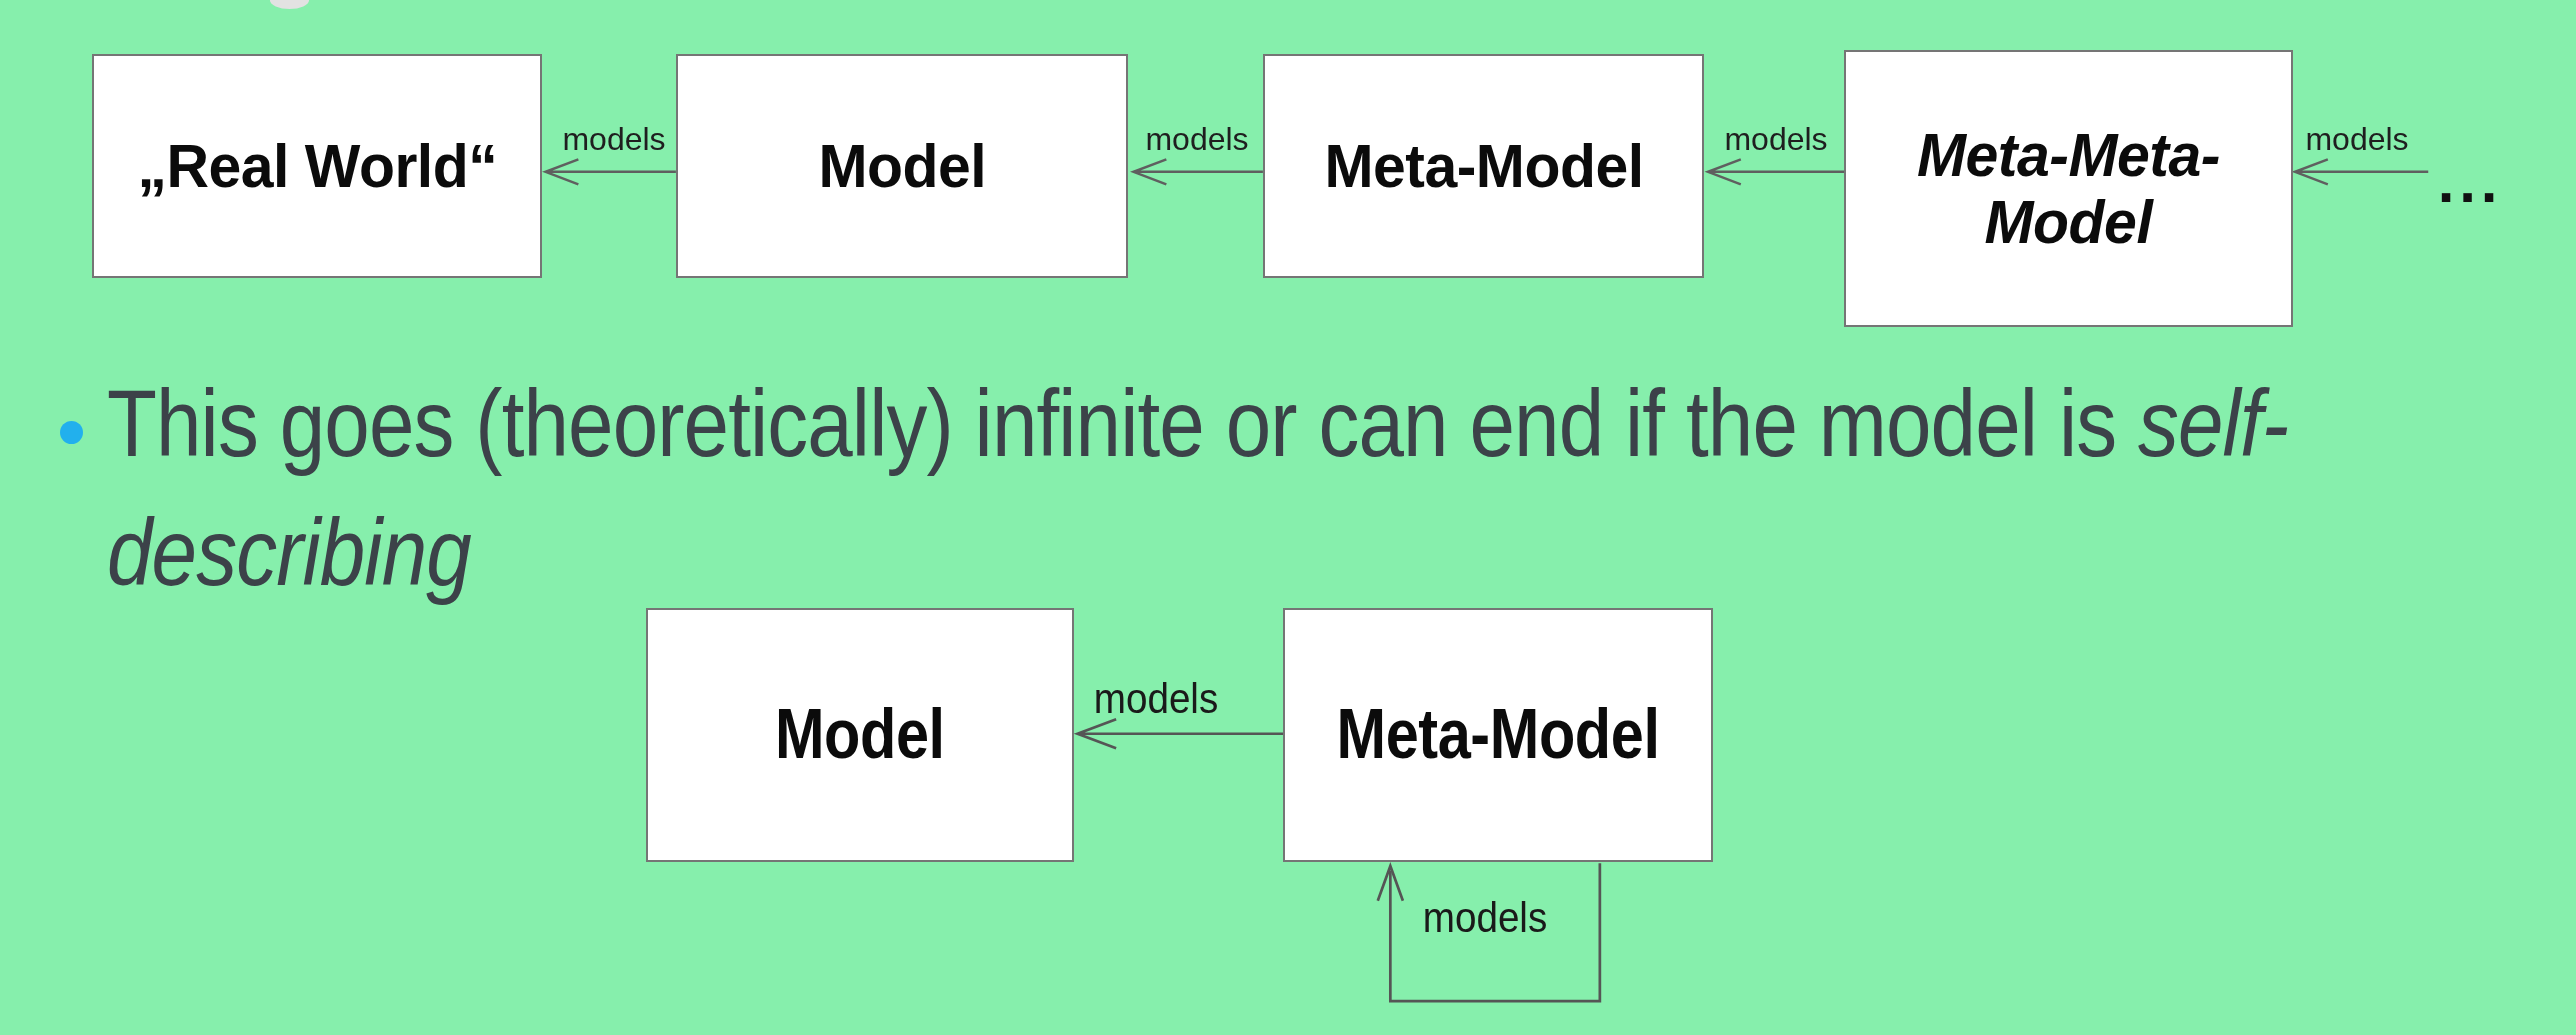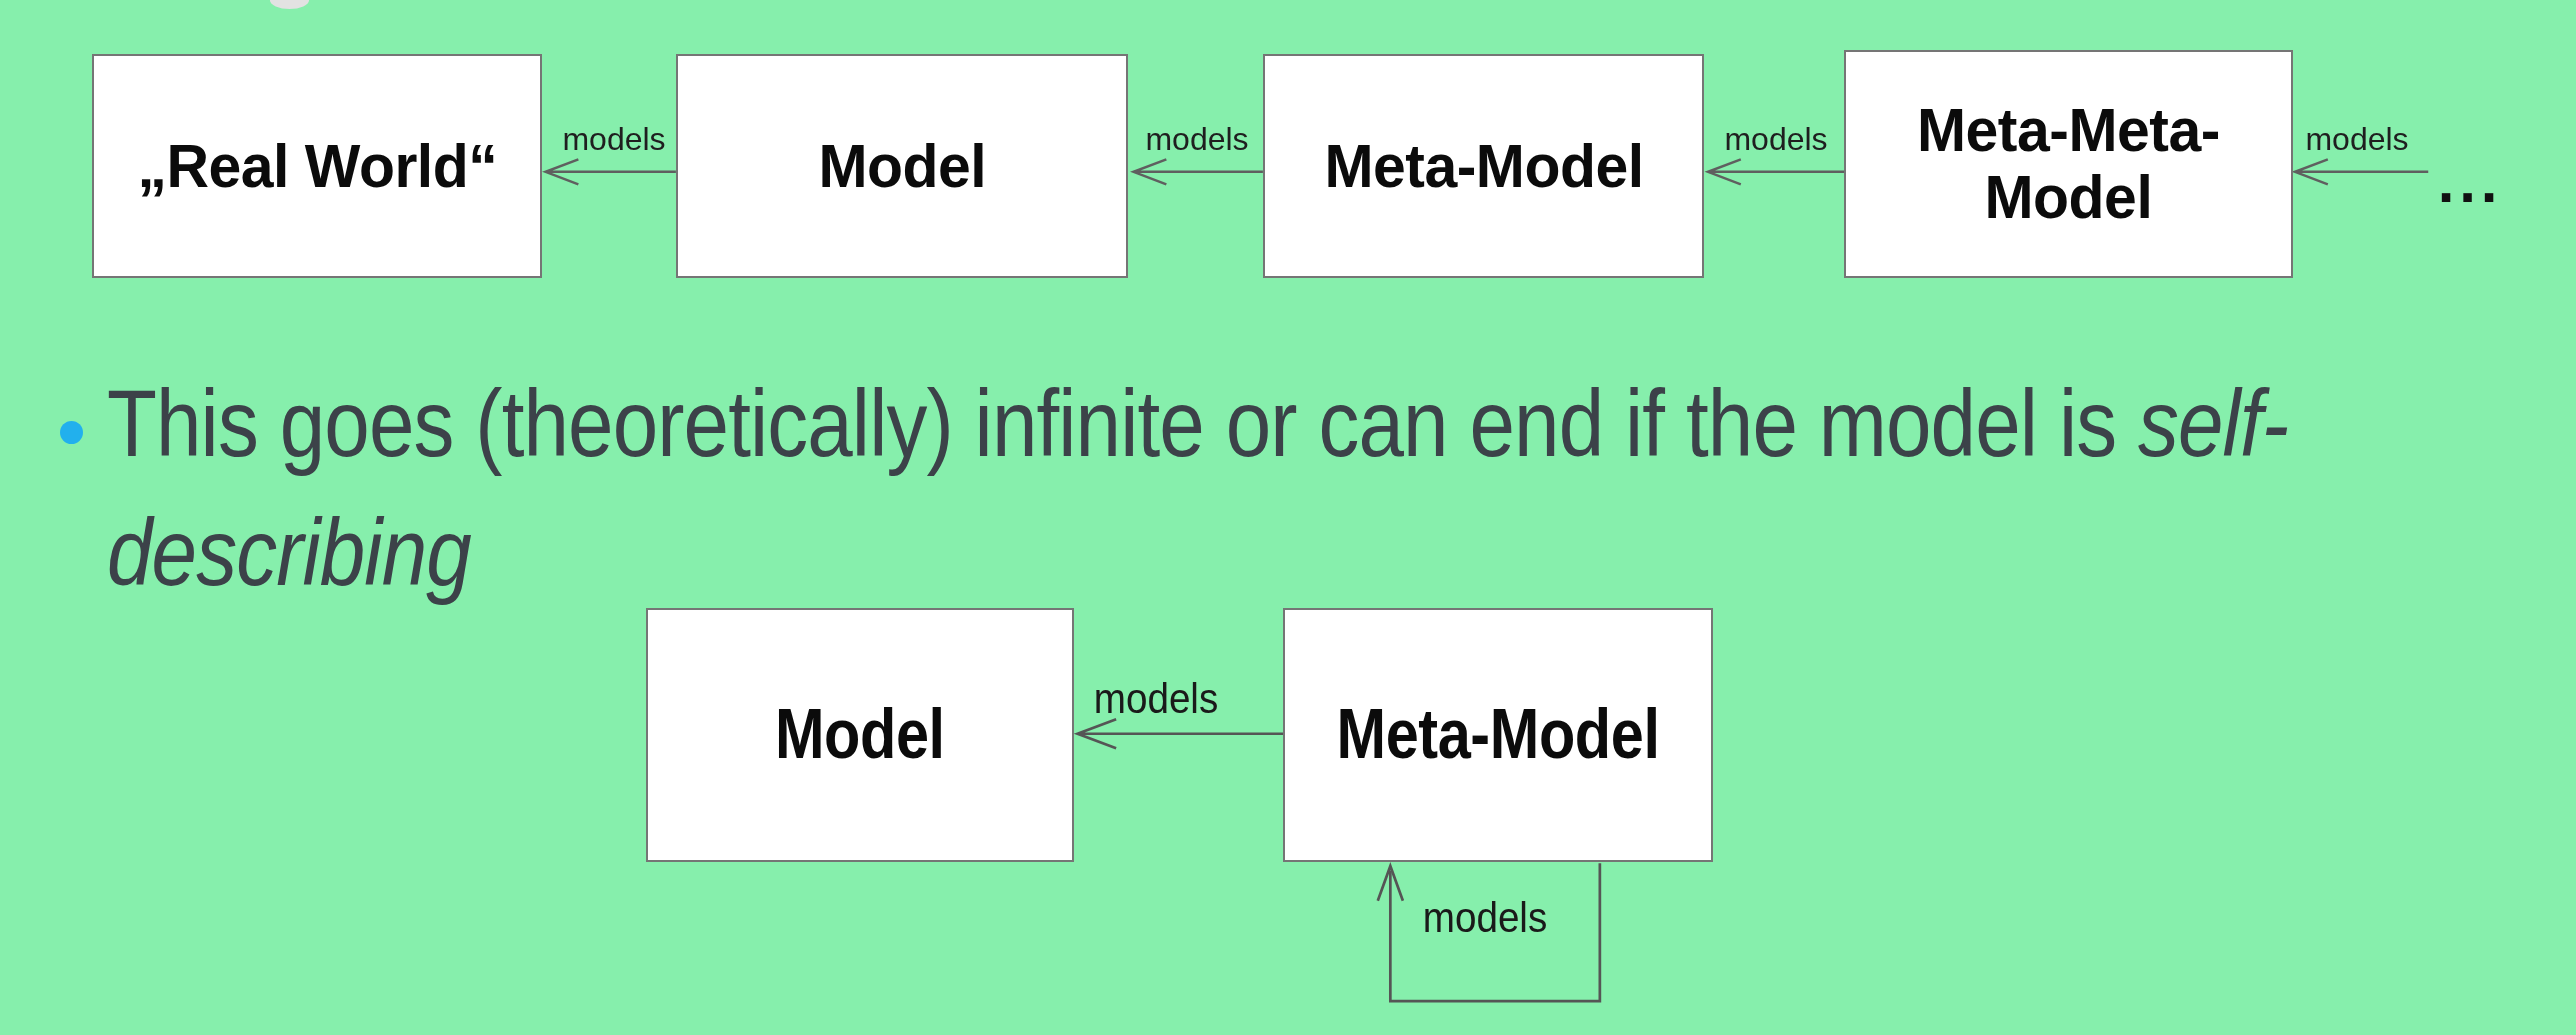--- a/index.html
+++ b/index.html
@@ -38,21 +38,21 @@
     white-space: pre-line;
     line-height: 1.08;
     letter-spacing: -0.5px;
   }
   .top-lbl  { font-size: 62px; transform: scaleX(0.95); }
   .bot-lbl  { font-size: 70px; transform: scaleX(0.85); }
 
   .b1 { left:  92px; top: 54px; width: 450px; height: 224px; }
   .b2 { left: 676px; top: 54px; width: 452px; height: 224px; }
   .b3 { left:1263px; top: 54px; width: 441px; height: 224px; }
-  .b4 { left:1844px; top: 50px; width: 449px; height: 228px; }
+  .b4 { left:1844px; top: 50px; width: 449px; height: 277px; font-style: italic; }
 
   .m1 { left: 646px; top: 608px; width: 428px; height: 254px; }
   .m2 { left:1283px; top: 608px; width: 430px; height: 254px; }
 
   
   .rel-label {
     position: absolute;
     width: 174px;
     text-align: center;
     font-size: 32px;

